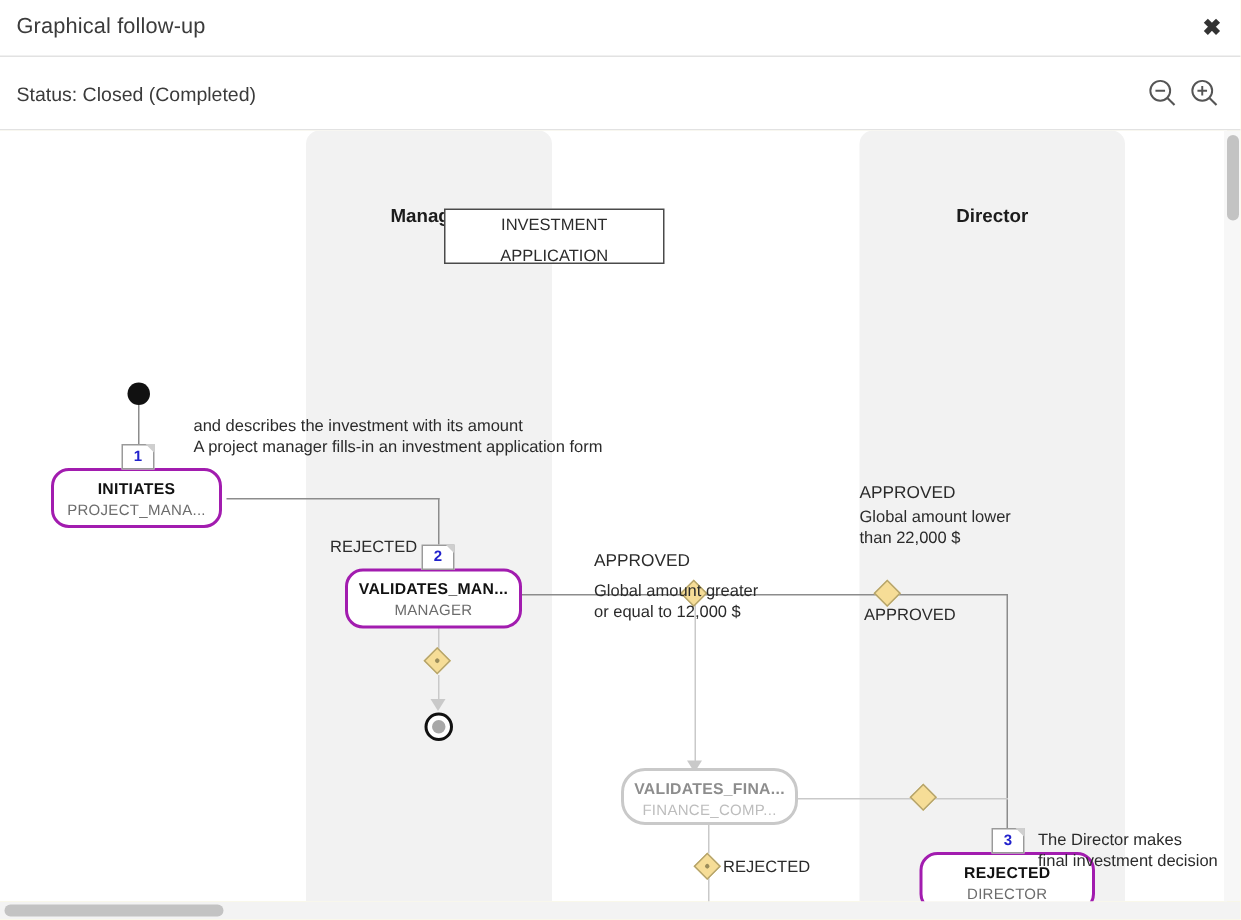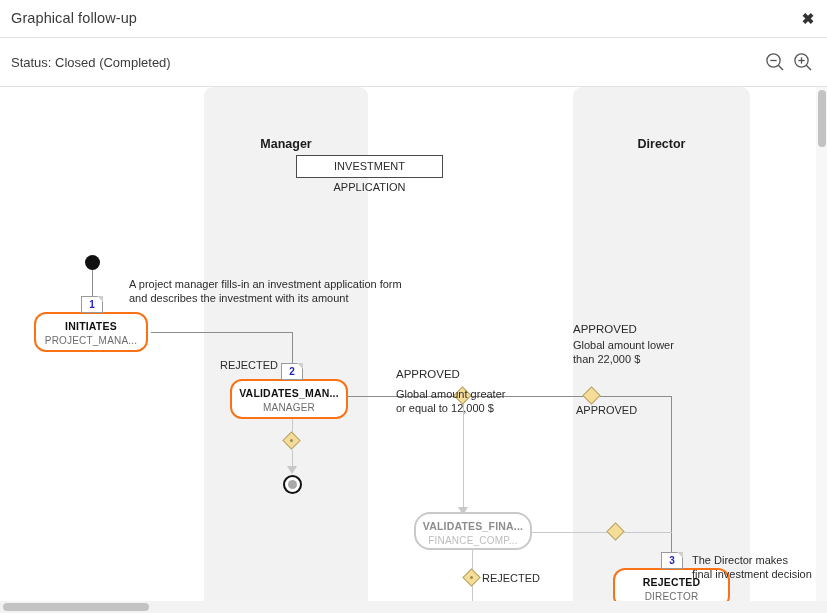--- a/index.html
+++ b/index.html
@@ -49,21 +49,21 @@
     border-radius:9px 9px 0 0;
   }
   .lane-title{
     position:absolute;top:50px;width:100%;text-align:center;
     font-size:12.5px;font-weight:bold;color:#1c1c1c;
   }
 
   
   .node{
     position:absolute;background:#ffffff;
-    border:2px solid #f97316;border-radius:12px;
+    border:2px solid #a21caf;border-radius:12px;
     box-sizing:border-box;
   }
   .node.inactive{border-color:#c9c9c9;}
   .node-name{
     position:absolute;left:0;right:0;top:6px;text-align:center;
     font-size:10.5px;font-weight:bold;color:#111;letter-spacing:.2px;
   }
   .node.inactive .node-name{color:#8d8d8d;}
   .node-actor{
     position:absolute;left:0;right:0;top:21px;text-align:center;
@@ -236,25 +236,25 @@
       <div class="node-name">VALIDATES_FINA...</div>
       <div class="node-actor">FINANCE_COMP...</div>
     </div>
 
     <div class="node" style="left:613px;top:481px;width:117px;height:40px;">
       <div class="node-name">REJECTED</div>
       <div class="node-actor">DIRECTOR</div>
     </div>
     <div class="badge" style="left:661px;top:465px;">3</div>
 
-    <div class="doc-box" style="left:296px;top:68px;width:147px;height:23px;line-height:21px;">INVESTMENT APPLICATION</div>
+    <div class="doc-box" style="left:296px;top:52px;width:147px;height:37px;line-height:21px;">INVESTMENT APPLICATION</div>
 
     <div class="note" style="left:129px;top:190px;width:300px;">
+      <div>and describes the investment with its amount</div>
       <div>A project manager fills-in an investment application form</div>
-      <div>and describes the investment with its amount</div>
     </div>
     <div class="note" style="left:692px;top:466px;width:160px;">
       <div>The Director makes</div>
       <div>final investment decision</div>
     </div>
 
     <div class="edge-label" style="left:220px;top:271px;">REJECTED</div>
 
     <div class="edge-label" style="left:396px;top:280px;width:130px;">
       <div class="big">APPROVED</div>

